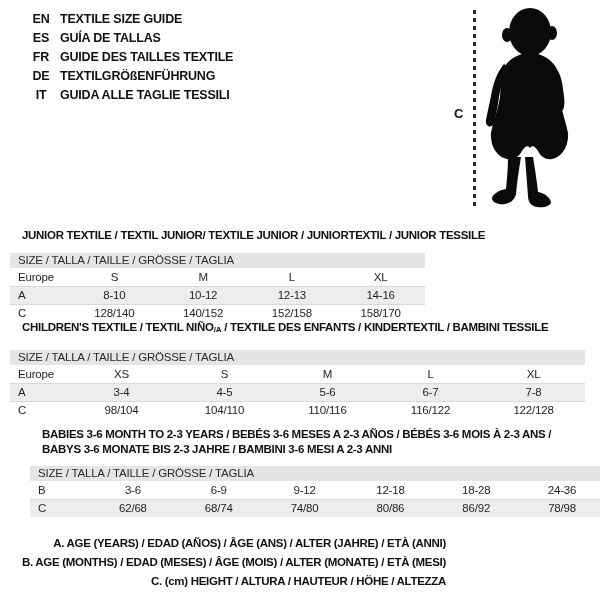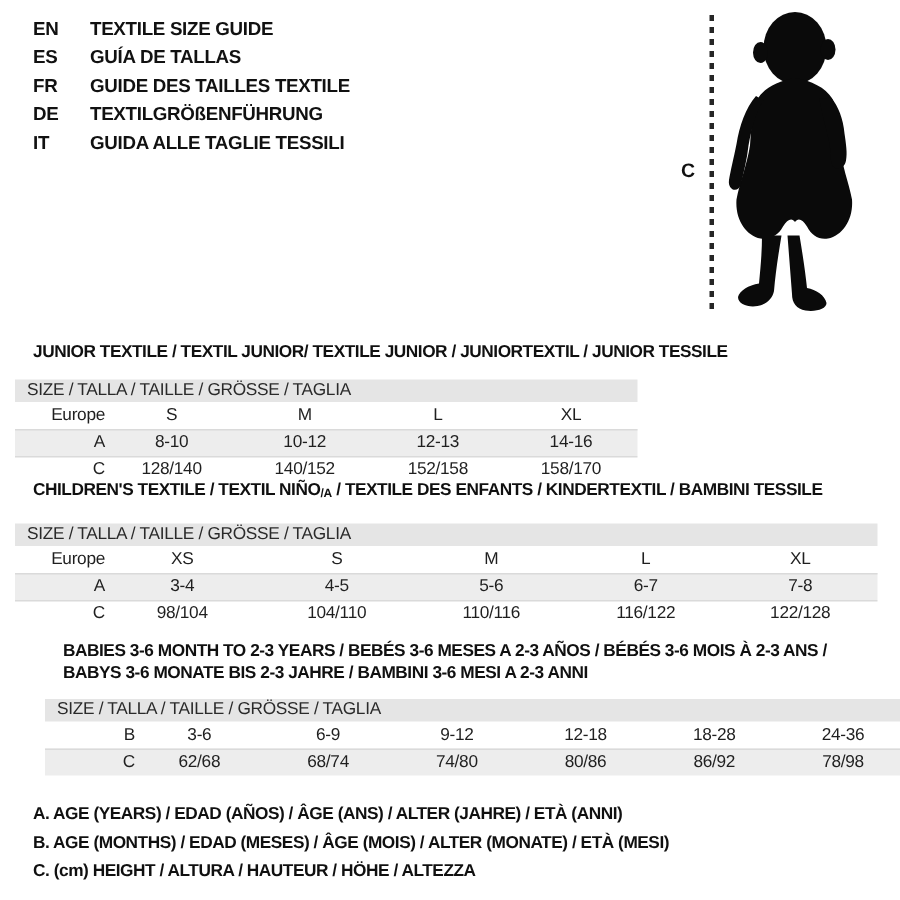--- a/index.html
+++ b/index.html
@@ -5,21 +5,21 @@
   html,body { margin:0; padding:0; background:#ffffff; }
   .page {
     position:relative; width:600px; height:600px; background:#ffffff;
     font-family:"Liberation Sans", sans-serif; color:#1c1c1c; overflow:hidden;
   }
 
   
   .langs { position:absolute; left:22px; top:9px; }
   .lang-row { display:flex; height:19px; align-items:center;
               font-weight:bold; font-size:12.5px; letter-spacing:-0.2px; color:#111; }
-  .lang-code { width:38px; }
+  .lang-code { width:38px;text-align:center; }
 
   
   .dash-line { position:absolute; left:473px; top:10px; width:3px; height:196px;
                background:repeating-linear-gradient(to bottom, #262626 0 4px, transparent 4px 8px); }
   .c-mark { position:absolute; left:454px; top:106px; font-weight:bold; font-size:13px; color:#111; }
   .baby-svg { position:absolute; left:484px; top:2px; width:106px; height:208px; }
   .baby-svg path, .baby-svg ellipse { fill:#0a0a0a; }
 
   
   .sect { position:absolute; left:10px; }
@@ -33,25 +33,25 @@
   .sect-3 .tbl-title { margin-bottom:9px; }
   .tbl-title sub { font-size:8px; vertical-align:-1px; letter-spacing:-0.2px; }
 
   .thead { height:15px; line-height:15px; background:#e5e5e5; color:#2a2a2a;
            font-size:11.5px; letter-spacing:-0.2px; padding-left:8px; }
   .trow { display:flex; height:18px; line-height:18px; font-size:11.5px;
           letter-spacing:-0.2px; color:#1f1f1f; }
   .trow + .trow { border-top:1px solid #dadada; height:17px; line-height:17px; }
   .trow.alt { background:#ededed; }
   .cell { flex:1 1 0; text-align:center; white-space:nowrap; }
-  .cell.label { flex:0 0 52px; text-align:right; padding-left:8px; }
+  .cell.label { flex:0 0 52px; text-align:left; padding-left:8px; }
 
   
   .notes { position:absolute; left:22px; top:534px; font-weight:bold; font-size:11.5px;
-           letter-spacing:-0.3px; line-height:19px; color:#101010; white-space:nowrap; }
+           letter-spacing:-0.3px; line-height:19px; color:#101010; white-space:nowrap;text-align:right; }
 </style>
 </head>
 <body>
 
 <div class="page">
 
   <div class="langs">
     <div class="lang-row">
       <span class="lang-code">EN</span>
       <span class="lang-label">TEXTILE SIZE GUIDE</span>

